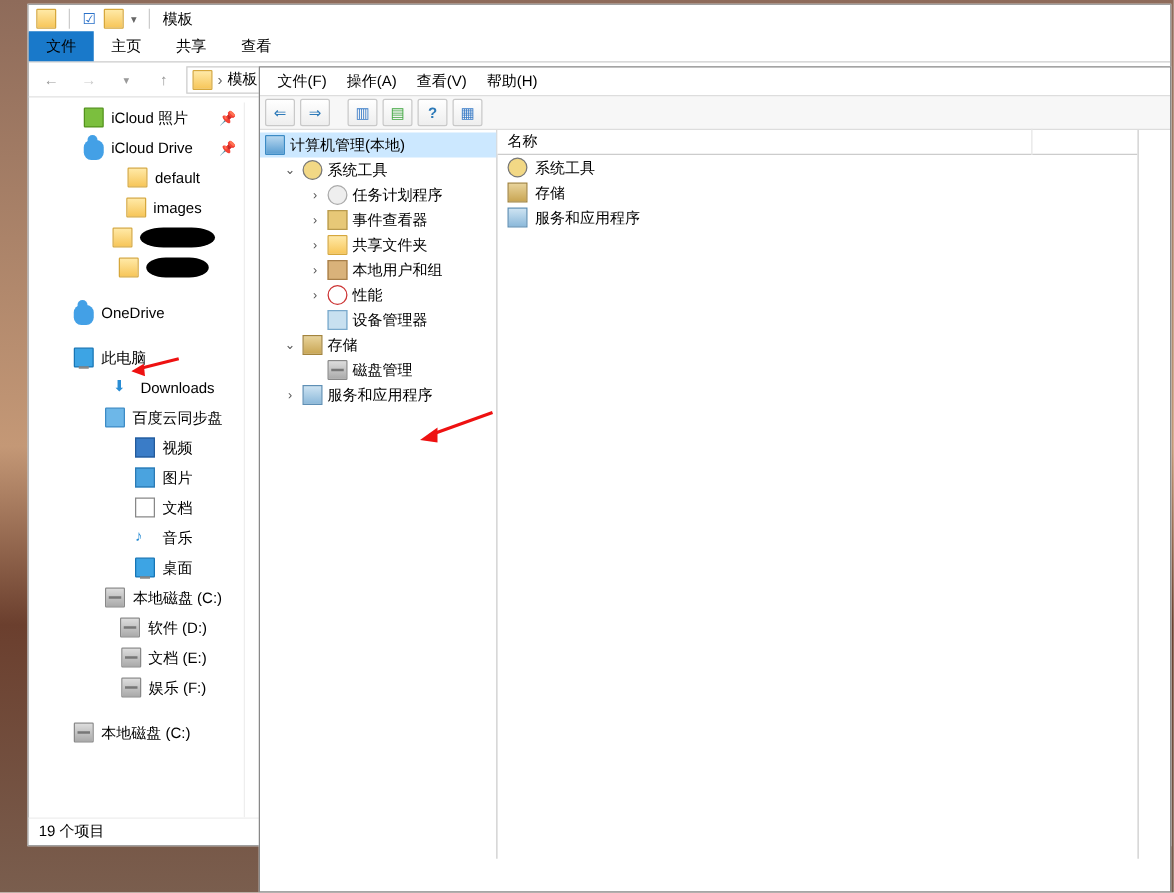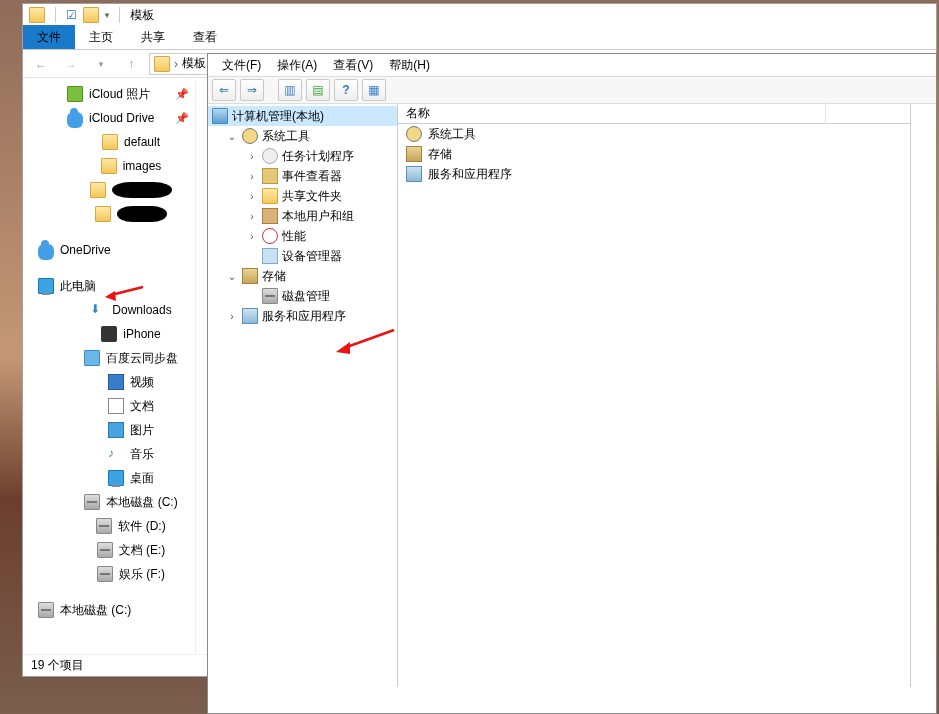--- a/index.html
+++ b/index.html
@@ -8,21 +8,21 @@
 .explorer-titlebar { height: 22px; background: #fff; display: flex; align-items: center; padding-left: 6px; gap: 6px; }
 .qat-icon { width: 16px; height: 16px; display: inline-block; }
 .explorer-titlebar .sep { width: 1px; height: 16px; background: #ccc; margin: 0 4px; }
 .ribbon-tabs { height: 24px; display: flex; align-items: flex-end; border-bottom: 1px solid #ccc; }
 .rtab { padding: 4px 14px; height: 24px; line-height: 16px; cursor: pointer; }
 .rtab.active { background: #1979ca; color: #000000; }
 .addr-row { height: 28px; display: flex; align-items: center; border-bottom: 1px solid #e1e1e1; padding: 0 6px; gap: 6px; }
 .nav-btn { width: 24px; height: 24px; display: flex; align-items: center; justify-content: center; color: #999; }
 .crumb-box { flex: 1; height: 22px; border: 1px solid #ccc; display: flex; align-items: center; padding: 0 4px; gap: 4px; background: #fff; }
 .explorer-body { position: absolute; left: 0; top: 78px; width: 173px; bottom: 22px; overflow: hidden; border-right: 1px solid #eee; }
-.nav-item { height: 24px; display: flex; align-items: center; padding-left: 15px; gap: 6px; cursor: pointer; white-space: nowrap; }
+.nav-item { height: 24px; display: flex; align-items: center; padding-left: 36px; gap: 6px; cursor: pointer; white-space: nowrap; }
 .nav-item.sub { padding-left: 44px; justify-content: center; }
 .nav-item .pin { color: #777; font-size: 11px; margin-left: auto; margin-right: 6px; }
 .nav-item .ico { width: 16px; height: 16px; flex-shrink: 0; }
 .statusbar { position: absolute; left: 0; bottom: 0; height: 22px; width: 100%; padding-left: 8px; display: flex; align-items: center; background: #fff; border-top: 1px solid #eee; }
 .redacted { background: #000; border-radius: 50% / 80%; height: 16px; }
 
 
 .mmc-window { position: absolute; left: 207px; top: 53px; width: 730px; height: 661px; background: #fff; border: 1px solid #888; }
 .mmc-title { height: 26px; background: #fff; display: flex; align-items: center; gap: 6px; padding-left: 6px; border-bottom: 1px solid #eee; }
 .mmc-menu { height: 22px; display: flex; align-items: flex-end; gap: 0; padding-left: 6px; }
@@ -129,38 +129,34 @@
     <div style="height:12px;"></div>
     <div class="nav-item">
         <span class="ico ico-monitor"></span>
         <span>此电脑</span>
       </div>
     <div class="nav-item sub">
         <span class="ico" style="color:#2a8dd4;">⬇</span>
         <span>Downloads</span>
       </div>
     <div class="nav-item sub">
-        <span class="ico" style="background:#333;border-radius:2px;"></span>
-        <span>iPhone</span>
-      </div>
-    <div class="nav-item sub">
         <span class="ico ico-generic"></span>
         <span>百度云同步盘</span>
       </div>
     <div class="nav-item sub">
         <span class="ico" style="background:#3a7cc7;border:1px solid #235a9a;"></span>
         <span>视频</span>
       </div>
     <div class="nav-item sub">
+        <span class="ico" style="background:#4aa3df;border:1px solid #2b7ab4;"></span>
+        <span>图片</span>
+      </div>
+    <div class="nav-item sub">
         <span class="ico" style="background:#fff;border:1px solid #888;"></span>
         <span>文档</span>
-      </div>
-    <div class="nav-item sub">
-        <span class="ico" style="background:#4aa3df;border:1px solid #2b7ab4;"></span>
-        <span>图片</span>
       </div>
     <div class="nav-item sub">
         <span class="ico" style="color:#2a8dd4;">♪</span>
         <span>音乐</span>
       </div>
     <div class="nav-item sub">
         <span class="ico ico-monitor"></span>
         <span>桌面</span>
       </div>
     <div class="nav-item sub">

